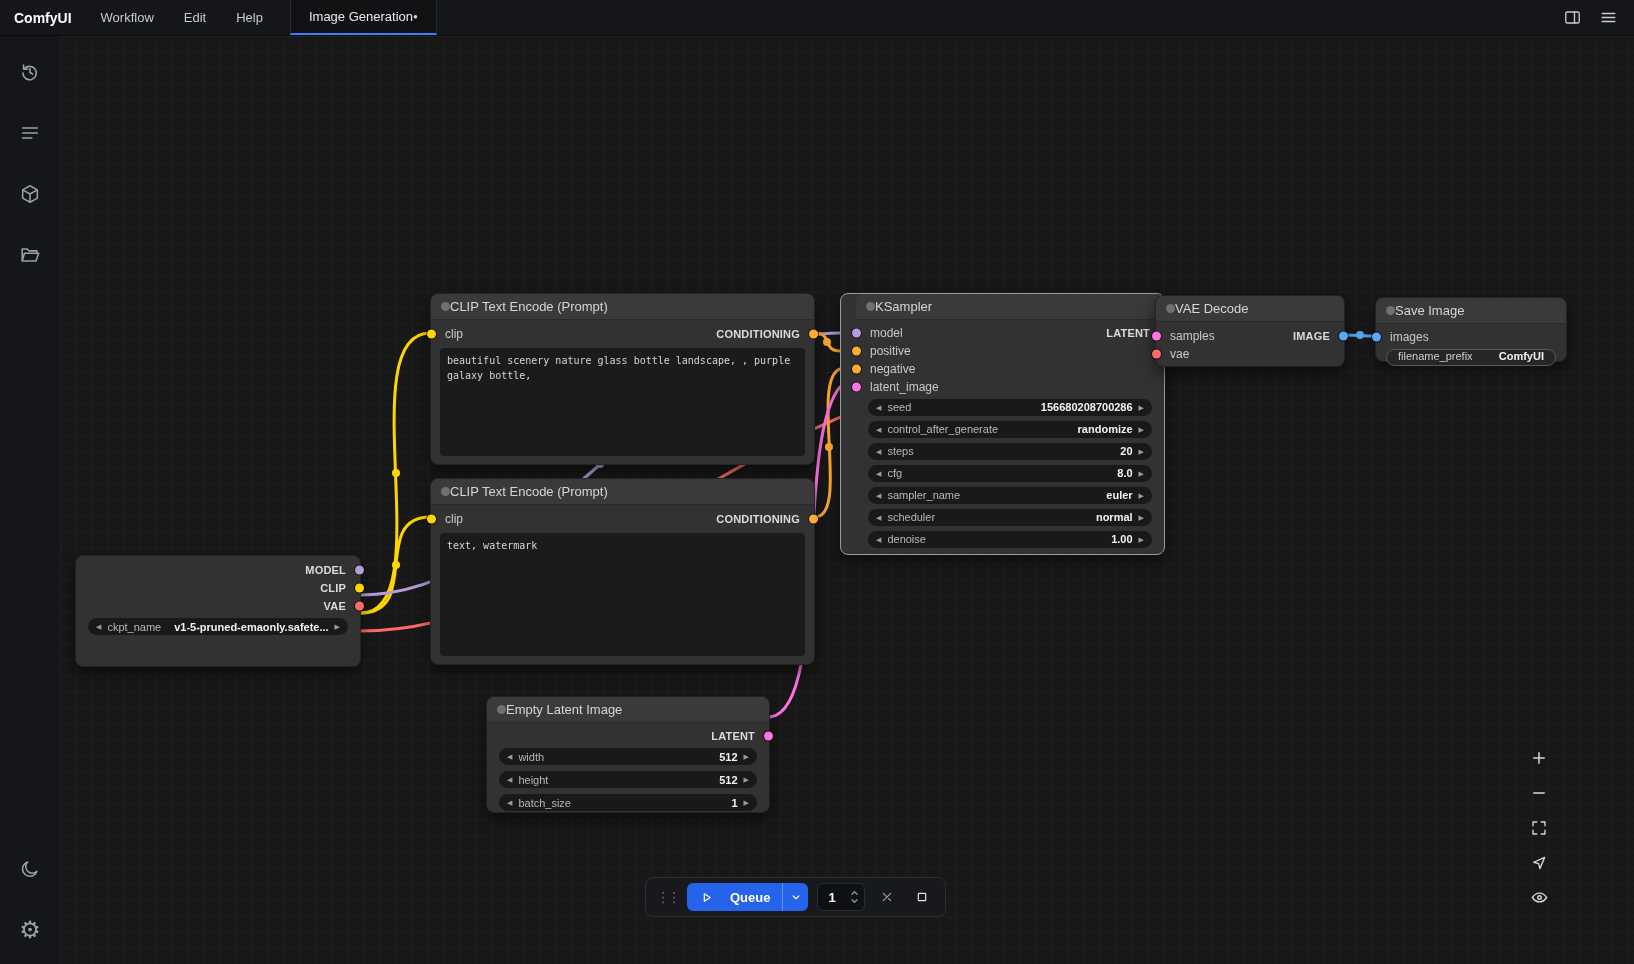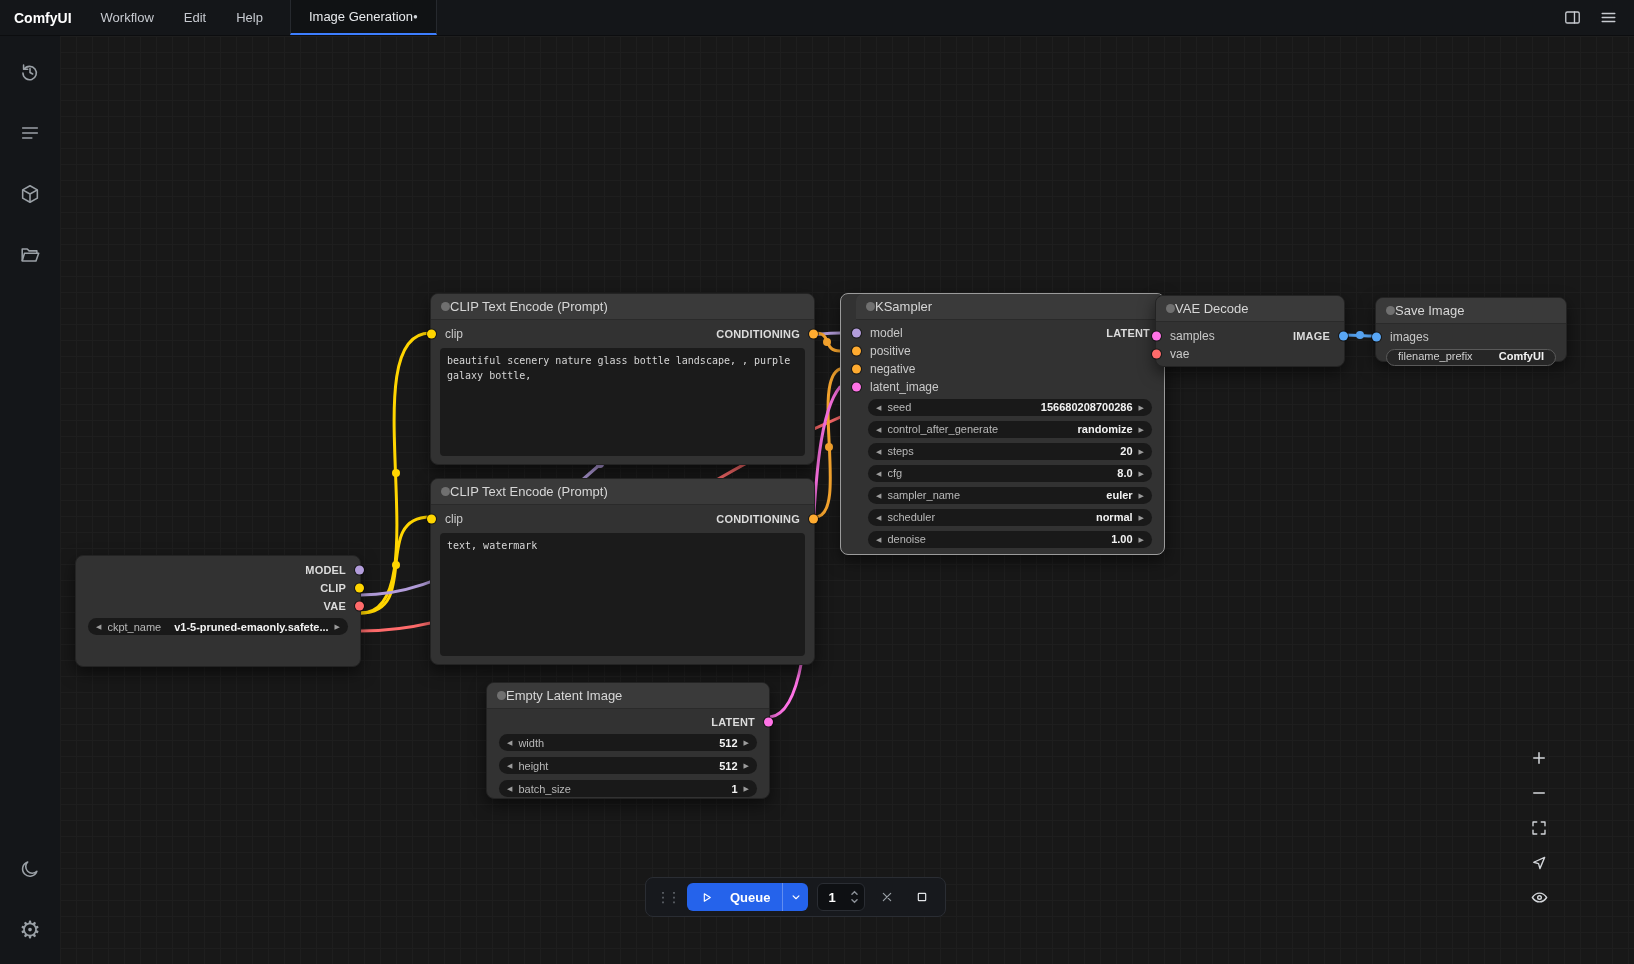--- a/index.html
+++ b/index.html
@@ -203,21 +203,21 @@
   <div class="pad5"></div>
   <div class="slot-row dual">
     <span class="slot-dot left dot-clip"></span>
     <span class="in-label">clip</span>
     <span class="out-label">CONDITIONING</span>
     <span class="slot-dot right dot-conditioning"></span>
   </div>
   <div class="textarea">text, watermark</div>
 </div>
 
-<div class="node" style="left:486px;top:682px;width:284px;height:117px;">
+<div class="node" style="left:486px;top:696px;width:284px;height:117px;">
   <div class="node-header">
     <span class="collapse-dot"></span>
     <span class="node-title">Empty Latent Image</span>
   </div>
   <div class="pad4"></div>
   <div class="slot-row out-only">
     <span class="out-label">LATENT</span>
     <span class="slot-dot right dot-latent"></span>
   </div>
   <div class="widget">

